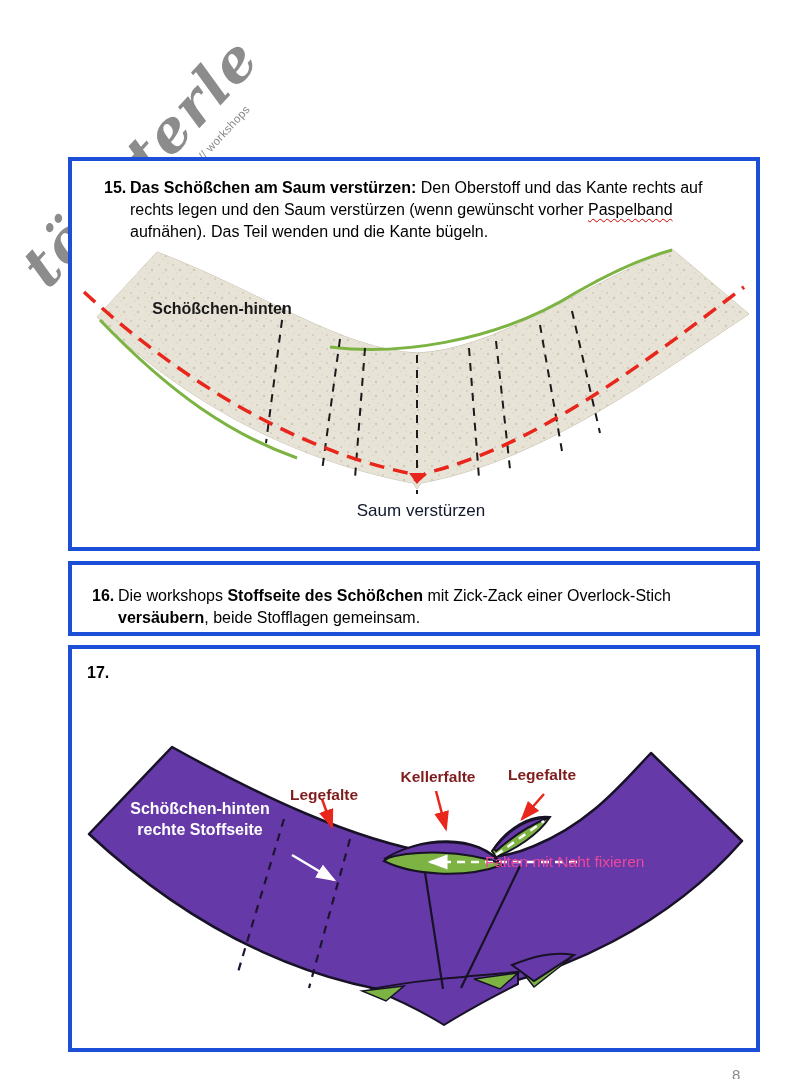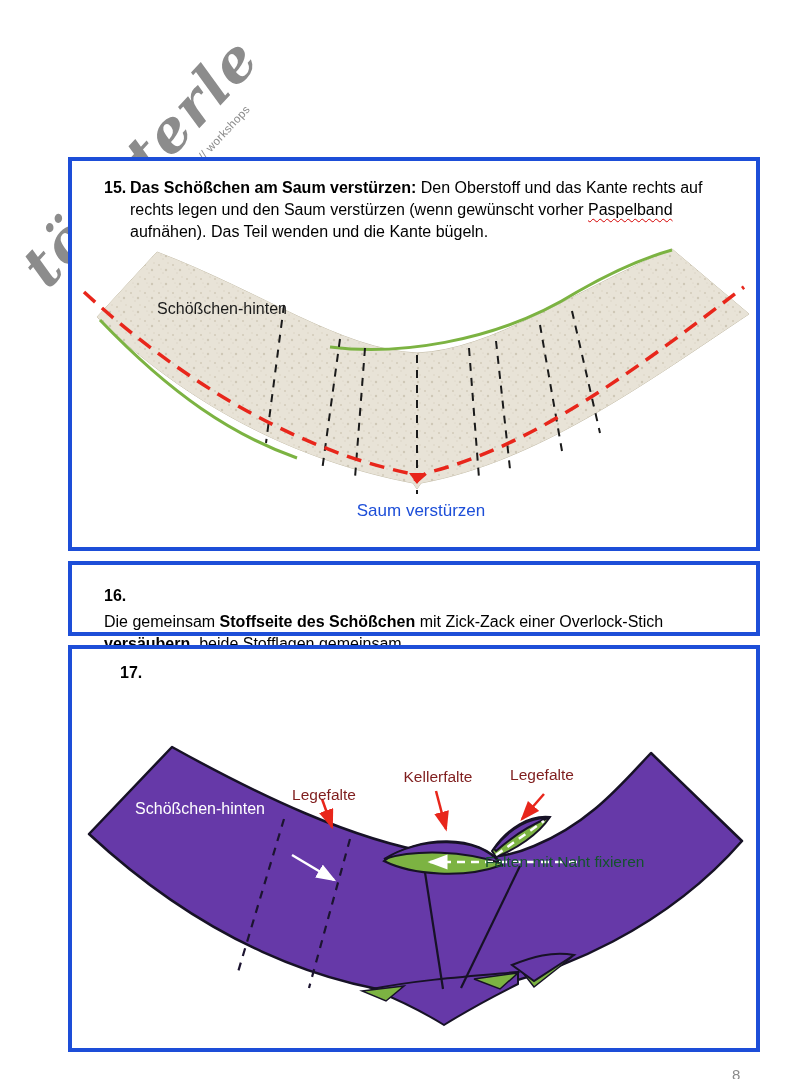--- a/index.html
+++ b/index.html
@@ -18,26 +18,26 @@
   
   .box{position:absolute;left:68px;width:692px;border:4px solid #1d4ed8;background:#fff;box-sizing:border-box;}
   .step{display:flex;margin:0;padding:0;font-size:16px;line-height:1.38;}
   .num{flex:0 0 26px;font-weight:bold;white-space:nowrap;}
   .stext{display:block;}
   b{font-weight:bold;text-align:right;}
   .wavy{text-decoration:underline;text-decoration-style:wavy;text-decoration-color:#d40000;
         text-decoration-thickness:1px;text-underline-offset:3px;margin-top:25px;}
 
   
-  .lbl{position:absolute;text-align:center;line-height:1.3;}
+  .lbl{position:absolute;text-align:center;line-height:1.3;font-weight:bold;}
   .lbl-black{color:#1a1a1a;font-size:16px;}
   .lbl-red{color:#7f1d1d;font-size:15.5px;}
   .lbl-white{color:#ffffff;font-size:16px;}
-  .caption-red{position:absolute;color:#1d4ed8;font-size:17px;text-align:center;}
-  .seam-note{position:absolute;color:#14532d;font-size:15.5px;white-space:nowrap;}
+  .caption-red{position:absolute;color:#0f172a;font-size:17px;text-align:center;}
+  .seam-note{position:absolute;color:#ec4899;font-size:15.5px;white-space:nowrap;}
 
   .pagenum{position:absolute;left:732px;top:1066px;font-size:15px;color:#8a8a8a;}
   svg{display:block;}
 </style>
 </head>
 <body>
 
 <div class="page">
 
   <div class="logo">
@@ -89,28 +89,28 @@
       <polygon points="345,237 337,226 353,226" fill="#e8261b"></polygon>
     </svg>
 
     <div class="lbl lbl-black" style="left:55px;top:138px;width:190px;">
       <div>Schößchen-hinten</div>
     </div>
     <div class="caption-red" style="left:199px;top:340px;width:300px;">Saum verstürzen</div>
   </section>
 
   <section class="box" style="top:561px;height:75px;">
-    <div class="step" style="padding:20px 20px 0 32px;flex-direction:column;">
+    <div class="step" style="padding:20px 20px 0 20px;">
       <span class="num">16.</span>
-      <span class="stext" style="max-width:624px;"><span>Die gemeinsam </span><b>Stoffseite des Schößchen</b><span> mit Zick-Zack einer Overlock-Stich </span><b>versäubern</b><span>, beide Stofflagen gemeinsam.</span></span>
+      <span class="stext" style="max-width:624px;"><span>Die workshops </span><b>Stoffseite des Schößchen</b><span> mit Zick-Zack einer Overlock-Stich </span><b>versäubern</b><span>, beide Stofflagen gemeinsam.</span></span>
     </div>
   </section>
 
   <section class="box" style="top:645px;height:407px;">
-    <div class="step" style="padding:13px 14px 0 48px;">
+    <div class="step" style="padding:13px 14px 0 15px;">
       <span class="num">17.</span>
     </div>
 
     <svg width="692" height="310" viewBox="0 0 692 310" style="position:absolute;left:0;top:90px;">
       <defs>
         <marker id="mr" markerWidth="9" markerHeight="8" refX="7" refY="3" orient="auto" markerUnits="strokeWidth">
           <path d="M0,0 L8,3 L0,6 Z" fill="#e8261b"></path>
         </marker>
         <marker id="mw" markerWidth="9" markerHeight="8" refX="7" refY="3" orient="auto" markerUnits="strokeWidth">
           <path d="M0,0 L8,3 L0,6 Z" fill="#ffffff"></path>
@@ -149,20 +149,21 @@
 
       <g stroke="#e8261b" stroke-width="2.5" fill="none">
         <path d="M 250 60 L 260 88" marker-end="url(#mr)"></path>
         <path d="M 364 52 L 374 90" marker-end="url(#mr)"></path>
         <path d="M 472 55 L 450 80" marker-end="url(#mr)"></path>
       </g>
     </svg>
 
     <div class="lbl lbl-white" style="left:33px;top:150px;width:190px;">
       <div>Schößchen-hinten</div>
+      <div>rechte Stoffseite</div>
     </div>
     <div class="lbl lbl-red" style="left:202px;top:136px;width:100px;">Legefalte</div>
     <div class="lbl lbl-red" style="left:311px;top:118px;width:110px;">Kellerfalte</div>
     <div class="lbl lbl-red" style="left:420px;top:116px;width:100px;">Legefalte</div>
     <div class="seam-note" style="left:413px;top:204px;">Falten mit Naht fixieren</div>
   </section>
 
   <div class="pagenum">8</div>
 </div>
 

